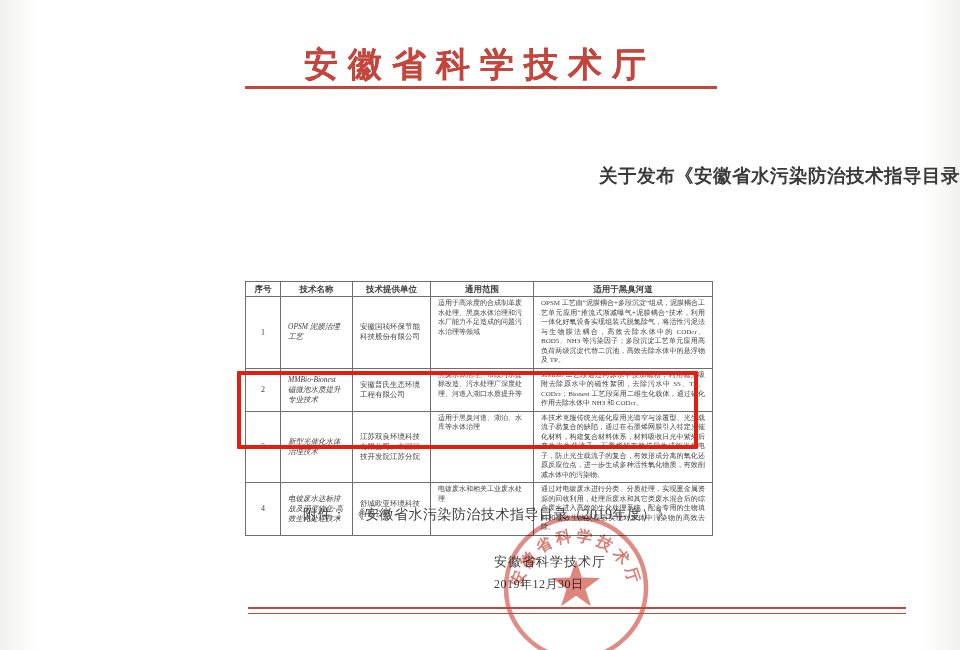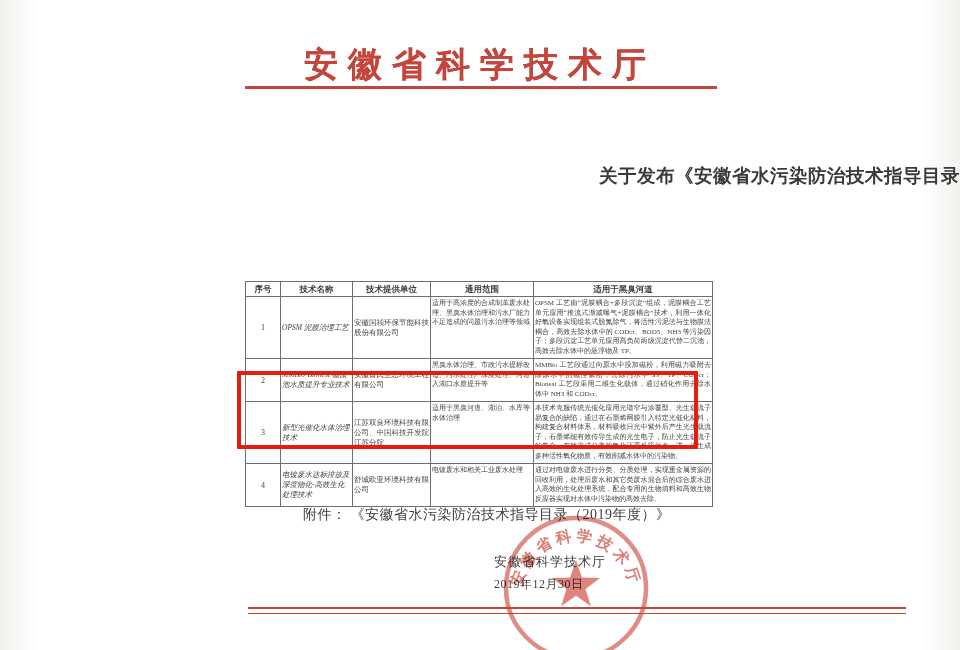--- a/index.html
+++ b/index.html
@@ -26,21 +26,21 @@
   }
 
   table.tech{
     position:absolute;top:241px;left:245px;width:467px;
     border-collapse:collapse;table-layout:fixed;
     color:#424242;
     margin-top:40px;
   }
   table.tech th,table.tech td{border:1px solid #6e6e6e;}
   table.tech th{font-size:8.5px;font-weight:bold;padding:2px 1px;text-align:center;line-height:10px;color:#3c3c3c;}
-  table.tech td{padding:2px 1px;}
+  table.tech td{padding:2px 7px;}
   td.c0{text-align:center;font-size:8px;vertical-align:middle;}
   td.c1{font-size:7.5px;line-height:10px;vertical-align:middle;font-style:italic;}
   td.c2{font-size:7.5px;line-height:10px;vertical-align:middle;}
   td.c3{font-size:7px;line-height:9.5px;vertical-align:top;}
   td.c4{font-size:7px;line-height:9.5px;vertical-align:top;text-align:justify;}
 
   #highlight-box{
     position:absolute;border:4px solid #e51d10;box-sizing:border-box;
     pointer-events:none;border-radius:1px;
   }

